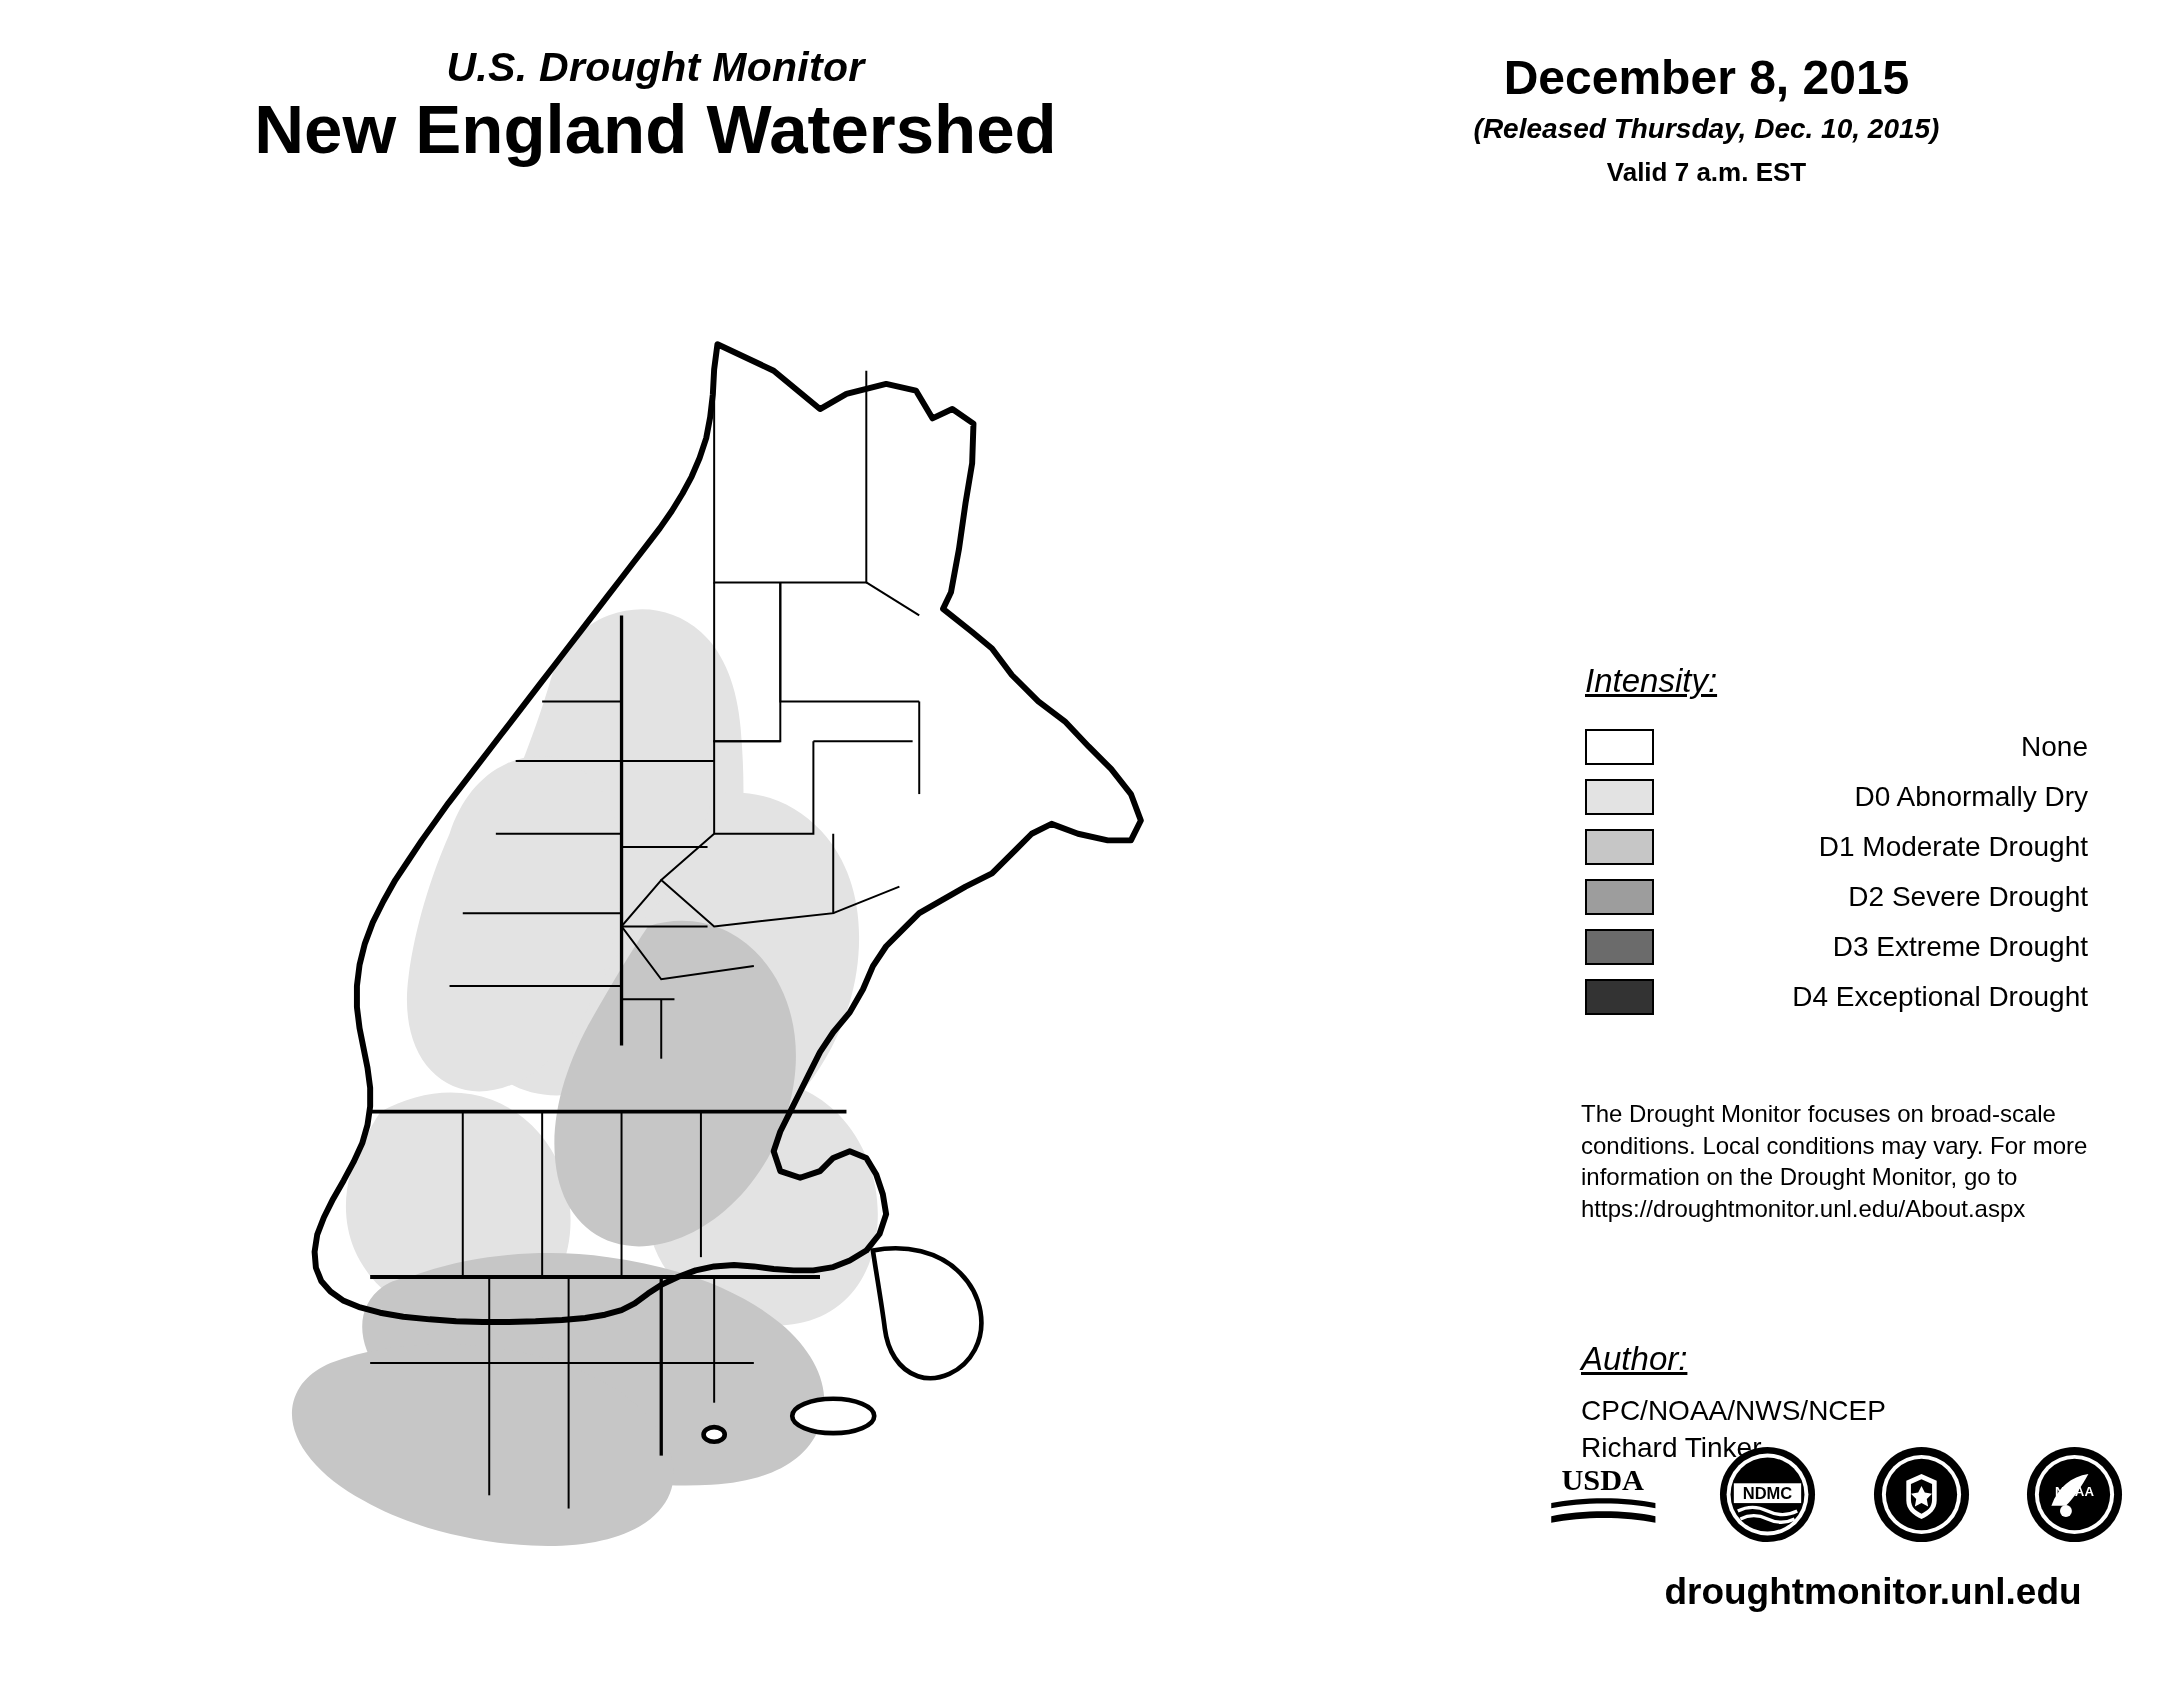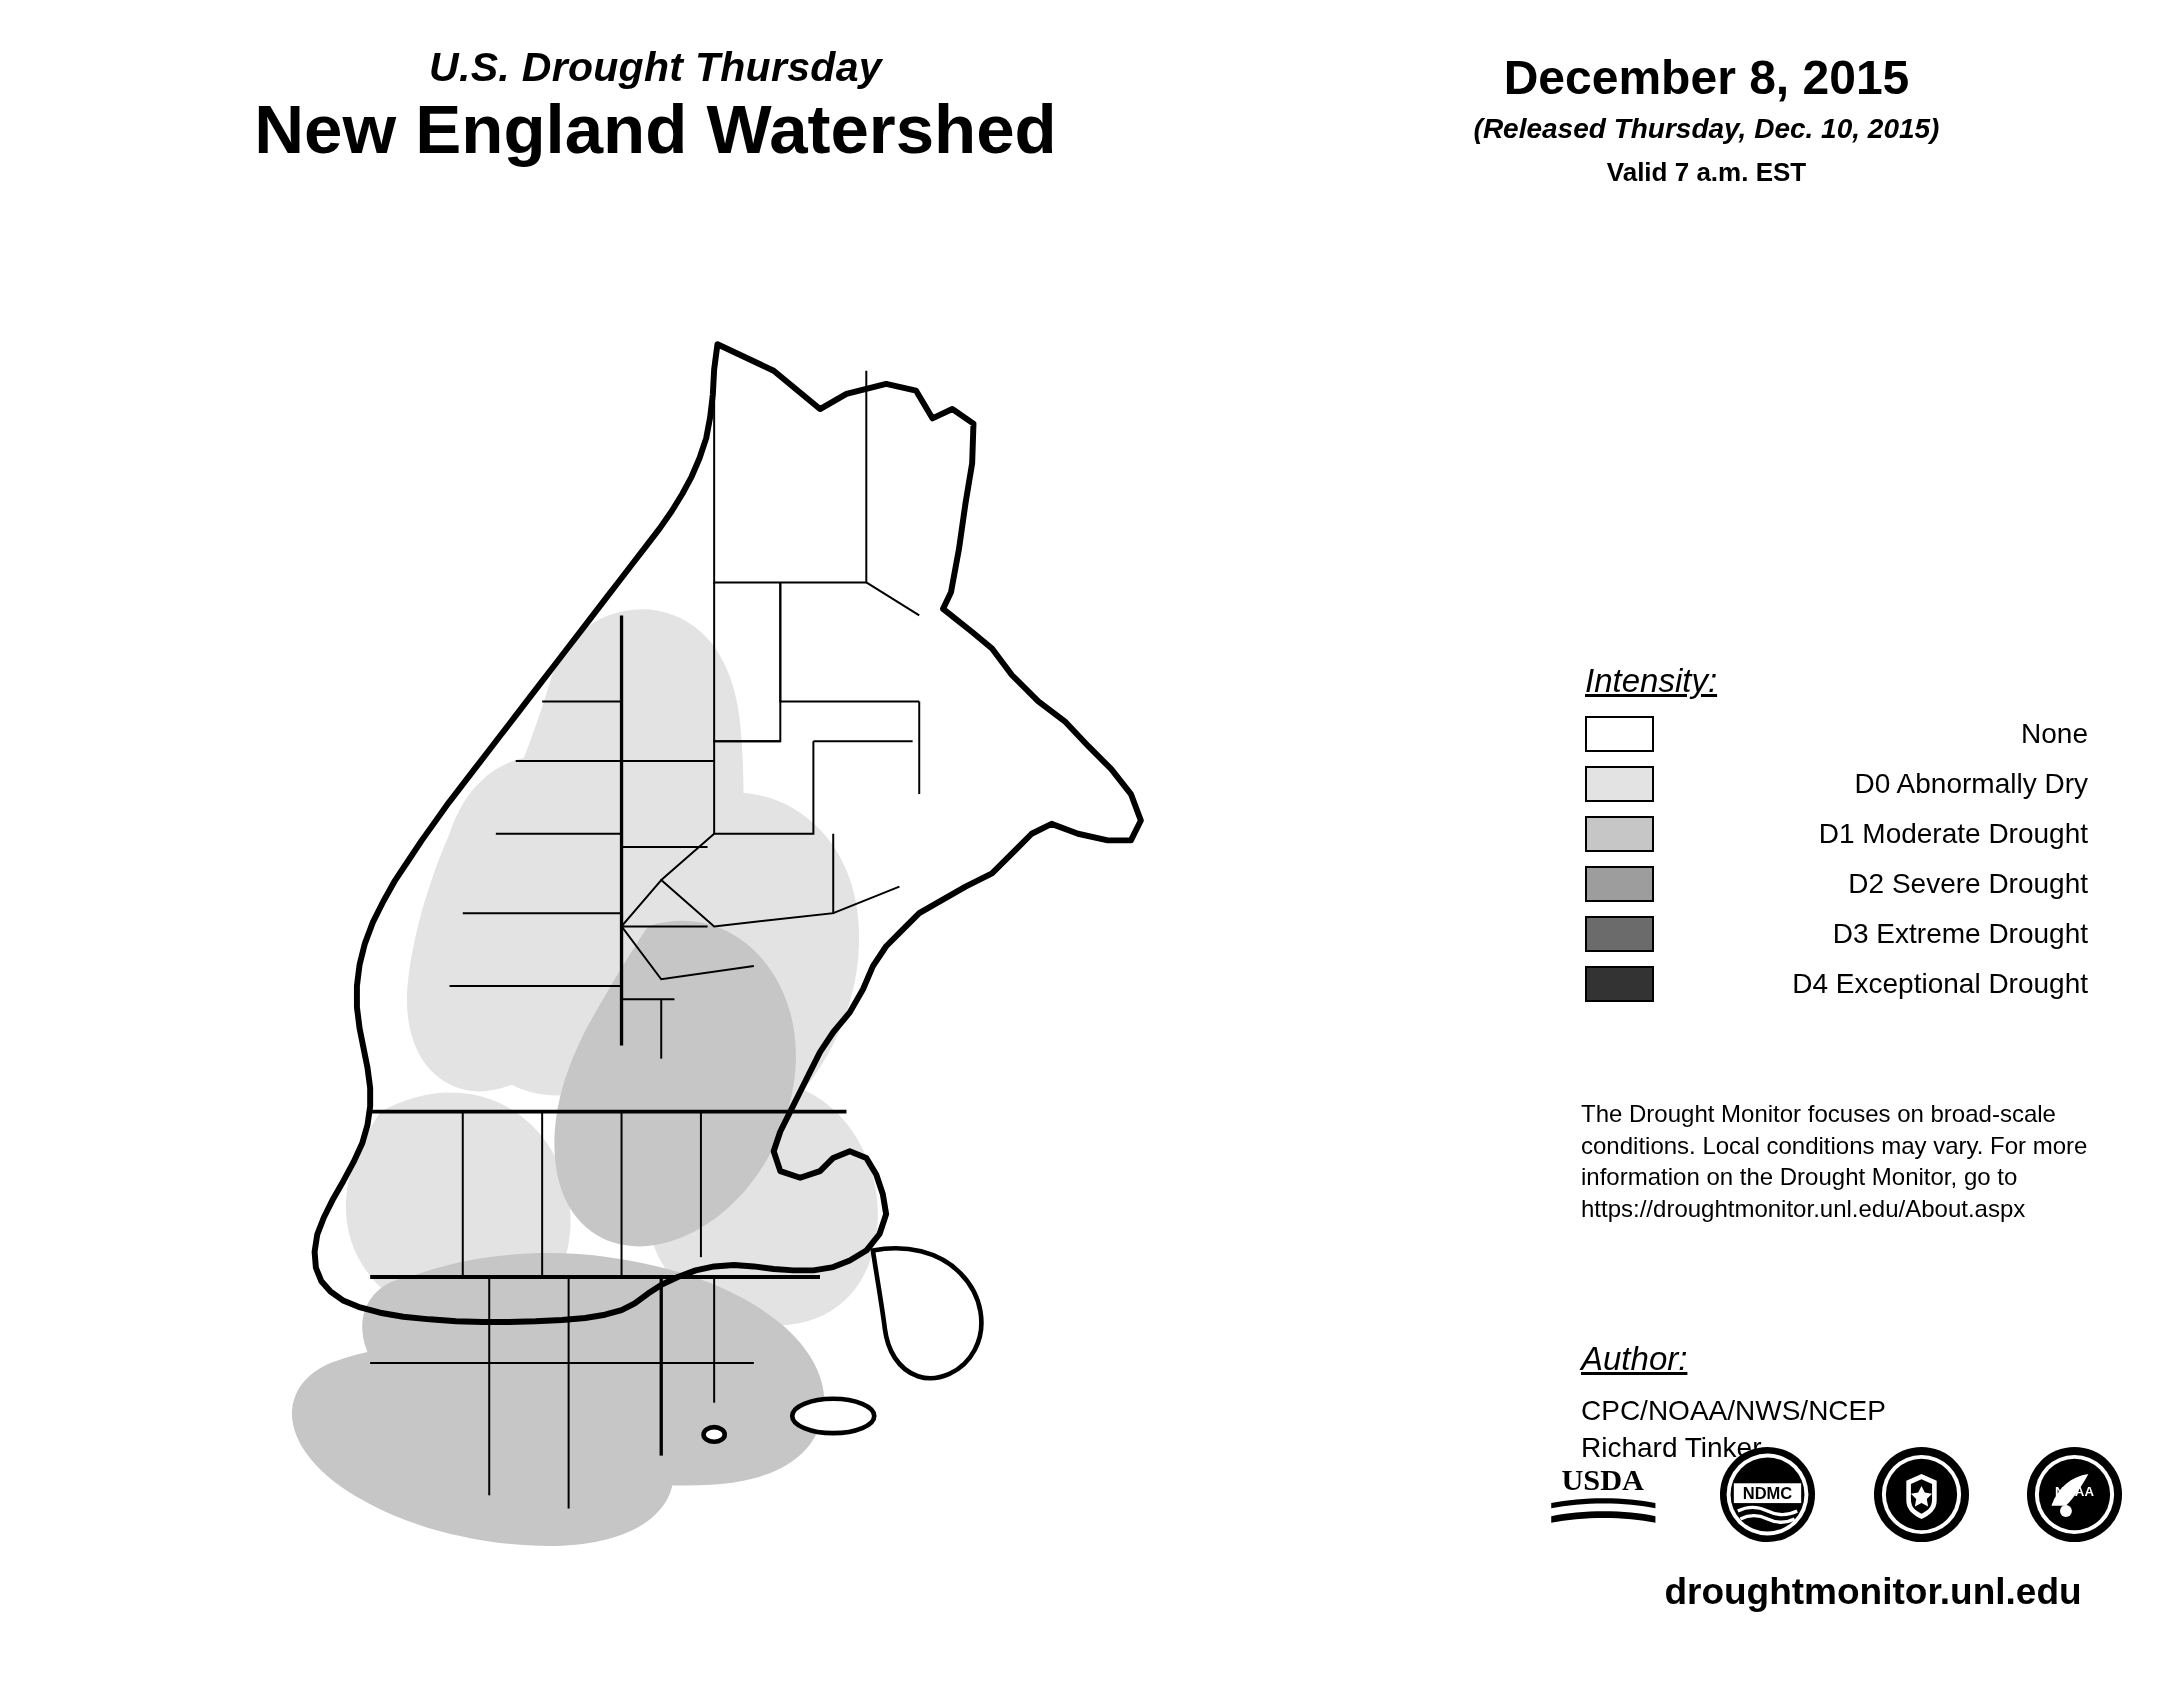--- a/index.html
+++ b/index.html
@@ -77,21 +77,21 @@
     position: absolute;
     left: 1585px;
     top: 662px;
     width: 503px;
   }
   #legend-title {
     font-size: 33px;
     font-style: italic;
     font-weight: normal;
     text-decoration: underline;
-    margin-bottom: 9px;
+    margin-bottom: 22px;
   }
   .legend-row {
     display: flex;
     align-items: center;
     height: 50px;
     justify-content: space-between;
   }
   .legend-swatch {
     width: 69px;
     height: 36px;
@@ -151,21 +151,21 @@
     width: 662px;
     text-align: center;
     font-size: 37px;
     font-weight: bold;
   }
 </style>
 </head>
 <body>
 
 <div id="header-left">
-  <div id="title-small">U.S. Drought Thursday</div>
+  <div id="title-small">U.S. Drought Monitor</div>
   <div id="title-main">New England Watershed</div>
 </div>
 
 <div id="header-right">
   <div id="date-main">December 8, 2015</div>
   <div id="date-released">(Released Thursday, Dec. 10, 2015)</div>
   <div id="date-valid">Valid 7 a.m. EST</div>
 </div>
 
 <div id="map-panel">

